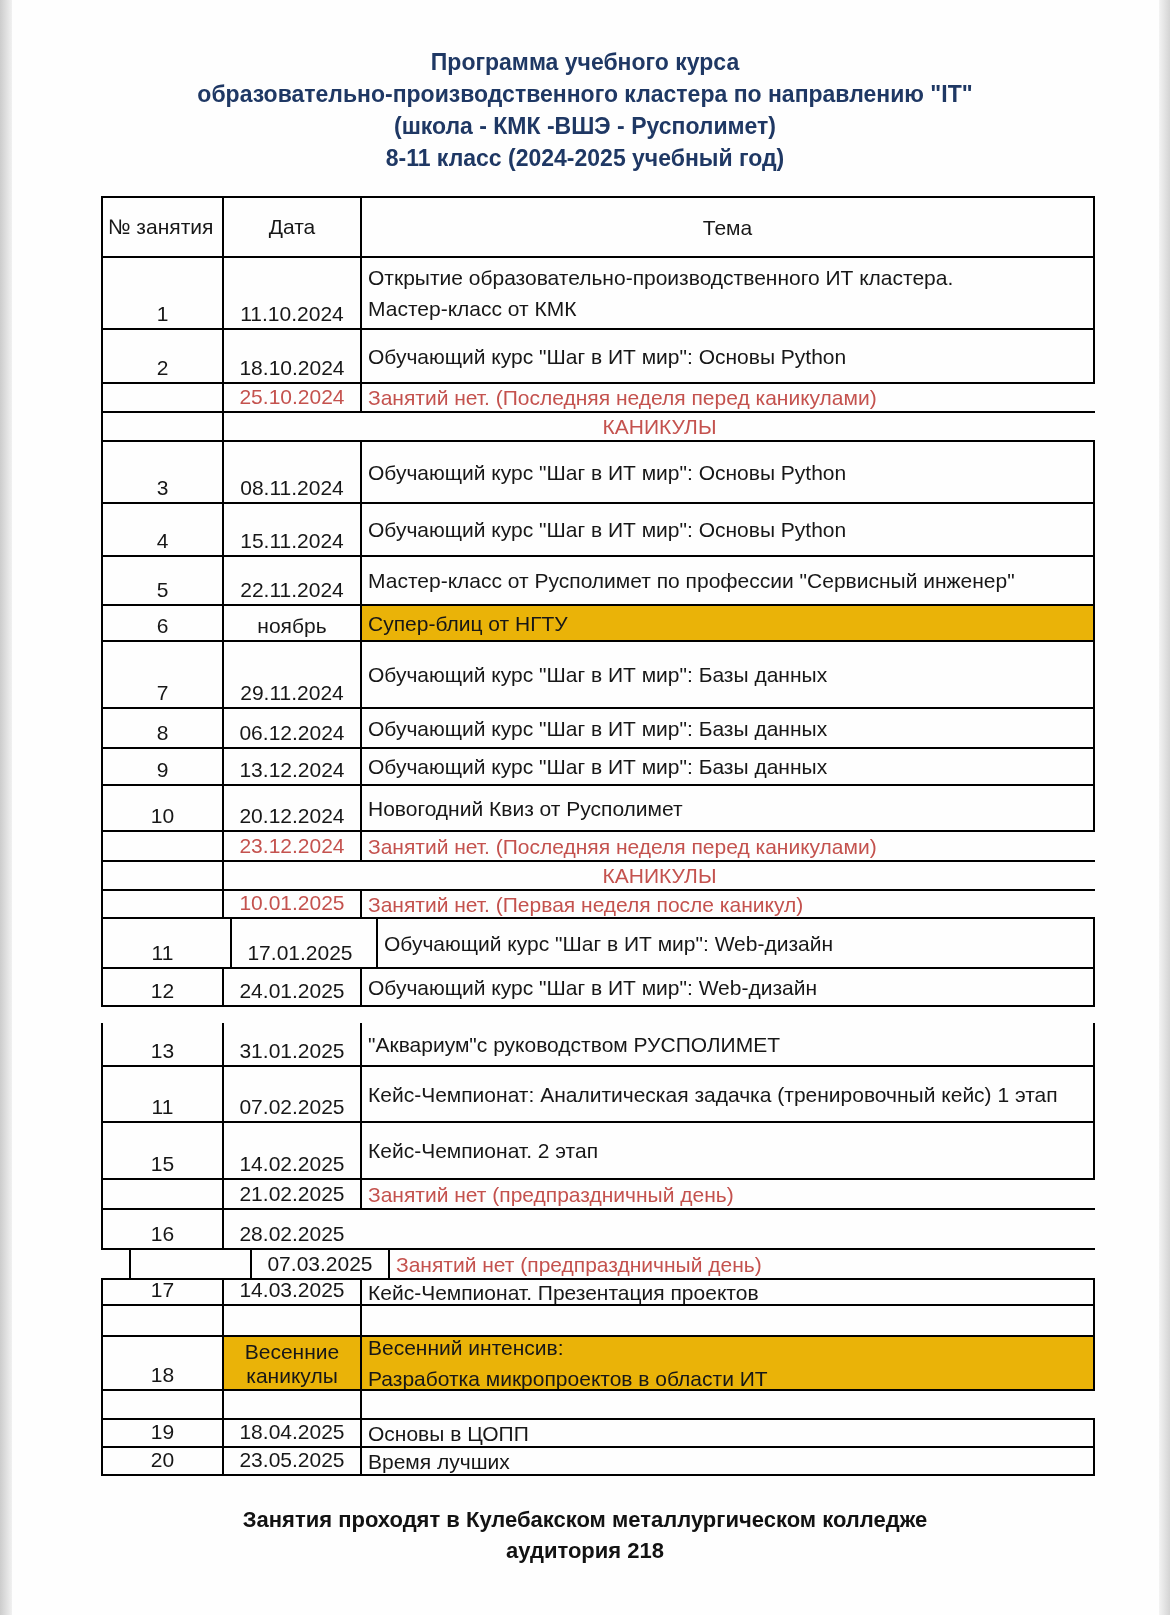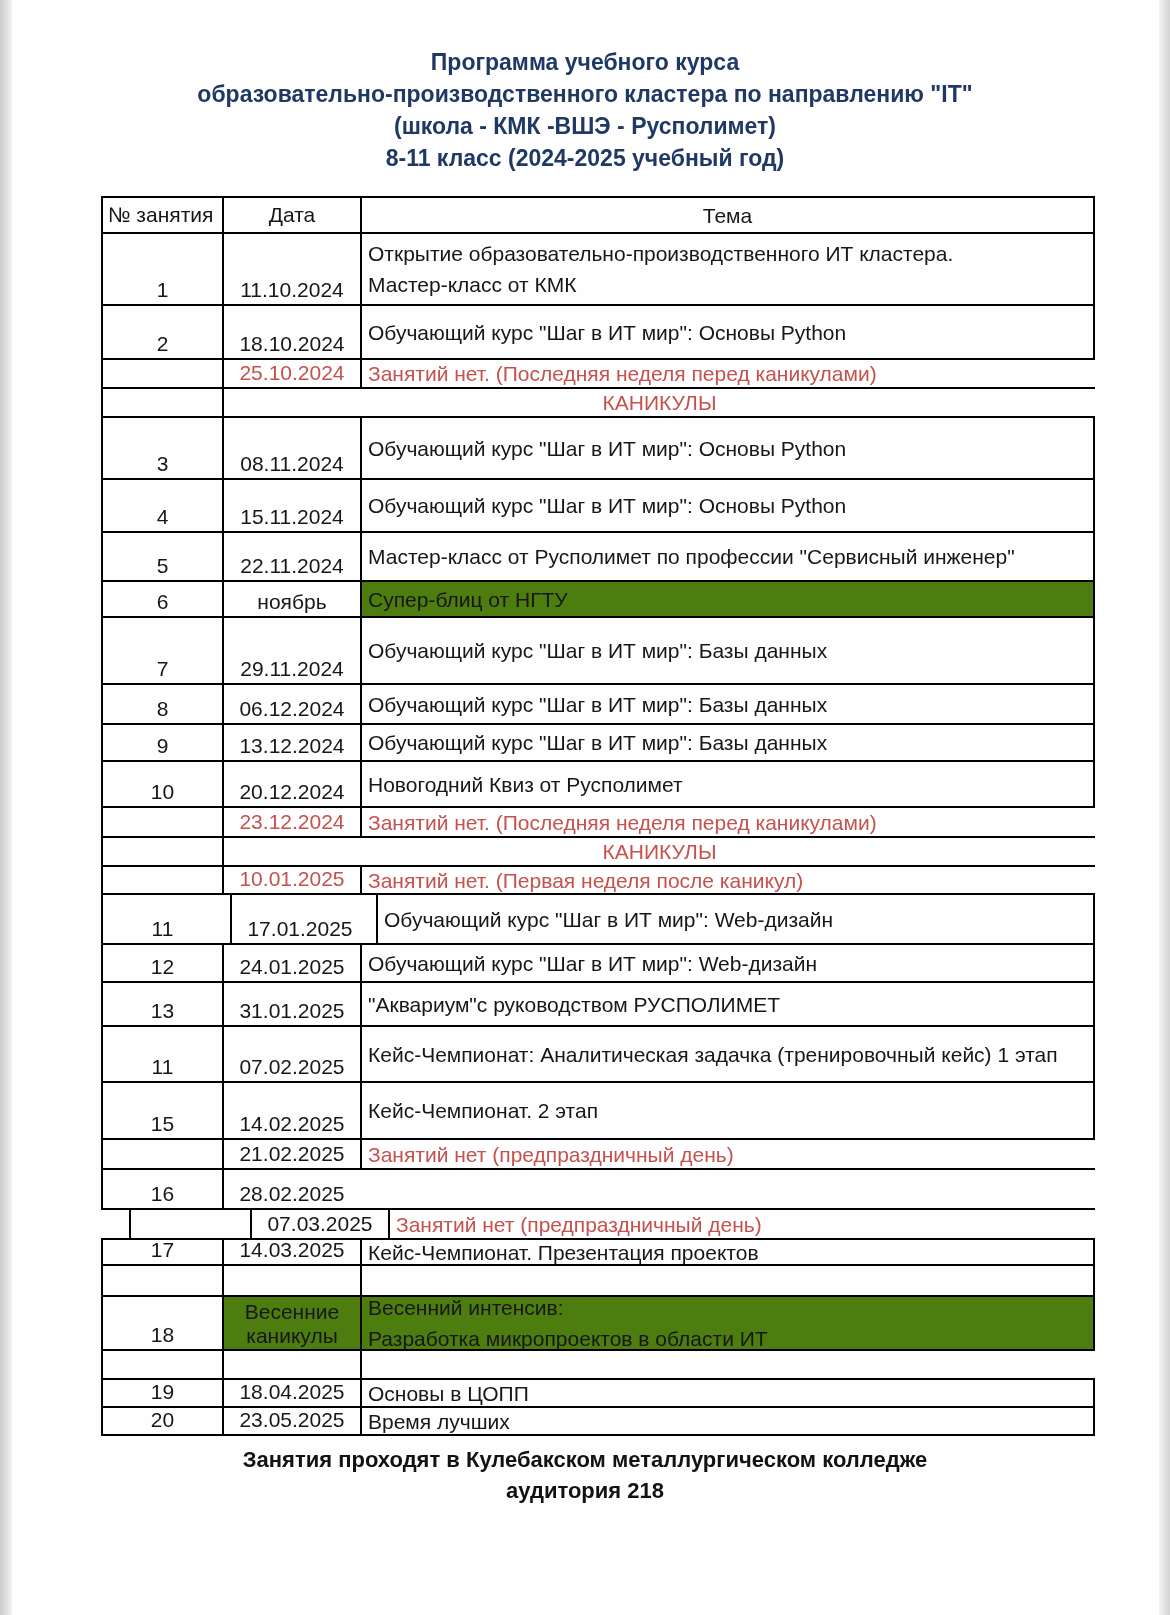--- a/index.html
+++ b/index.html
@@ -25,41 +25,41 @@
       align-items:flex-start;padding:1px 4px 1px 6px;font-size:21px;line-height:31px;
       border-right:2px solid #000}
   .merged{flex:1;display:flex;align-items:center;justify-content:center;
       font-size:21px;border-left:2px solid #000;border-right:2px solid #000}
   .no-right .c3,.no-right .merged{border-right:none}
   .hdr .c1{justify-content:center;align-items:flex-start;padding:0 0 0 5px}
   .hdr .c2{justify-content:center;padding:0}
   .hdr .c3{justify-content:center;align-items:center;padding:16px}
   .spread{justify-content:space-between;padding:3px 0 4px 0}
   .red{color:#C4524E}
-  .grayfill{background:#4d7c0f}
+  .grayfill{background:#eab308}
   .topic-line{width:100%;white-space:nowrap}
 
-  #footer{margin-top:8px;text-align:center;font-weight:bold;font-size:22px;
+  #footer{margin-top:28px;text-align:center;font-weight:bold;font-size:22px;
           line-height:31px;color:#121212}
 </style>
 </head>
 <body>
 
 <div class="edge edge-left"></div>
 <div class="edge edge-right"></div>
 
 <div id="title">
     <div>Программа учебного курса</div>
     <div>образовательно-производственного кластера по направлению "IT"</div>
     <div>(школа - КМК -ВШЭ - Русполимет)</div>
     <div>8-11 класс (2024-2025 учебный год)</div>
   </div>
 
 <div id="tbl">
-    <div class="row hdr" style="height: 36px;">
+    <div class="row hdr" style="height: 60px;">
       <div class="cell c1">№ занятия</div>
       <div class="cell c2">Дата</div>
       <div class="cell c3">Тема</div>
     </div>
     <div class="row lesson" style="height: 72px;">
       <div class="cell c1">
         <span>1</span>
       </div>
       <div class="cell c2">
         <span>11.10.2024</span>
@@ -218,21 +218,21 @@
       <div class="cell c1">
         <span>12</span>
       </div>
       <div class="cell c2">
         <span>24.01.2025</span>
       </div>
       <div class="cell c3">
         <div class="topic-line">Обучающий курс "Шаг в ИТ мир": Web-дизайн</div>
       </div>
     </div>
-    <div class="row lesson" style="height: 44px;">
+    <div class="row lesson" style="height: 44px; margin-top: 16px;">
       <div class="cell c1">
         <span>13</span>
       </div>
       <div class="cell c2">
         <span>31.01.2025</span>
       </div>
       <div class="cell c3">
         <div class="topic-line">"Аквариум"с руководством РУСПОЛИМЕТ</div>
       </div>
     </div>

